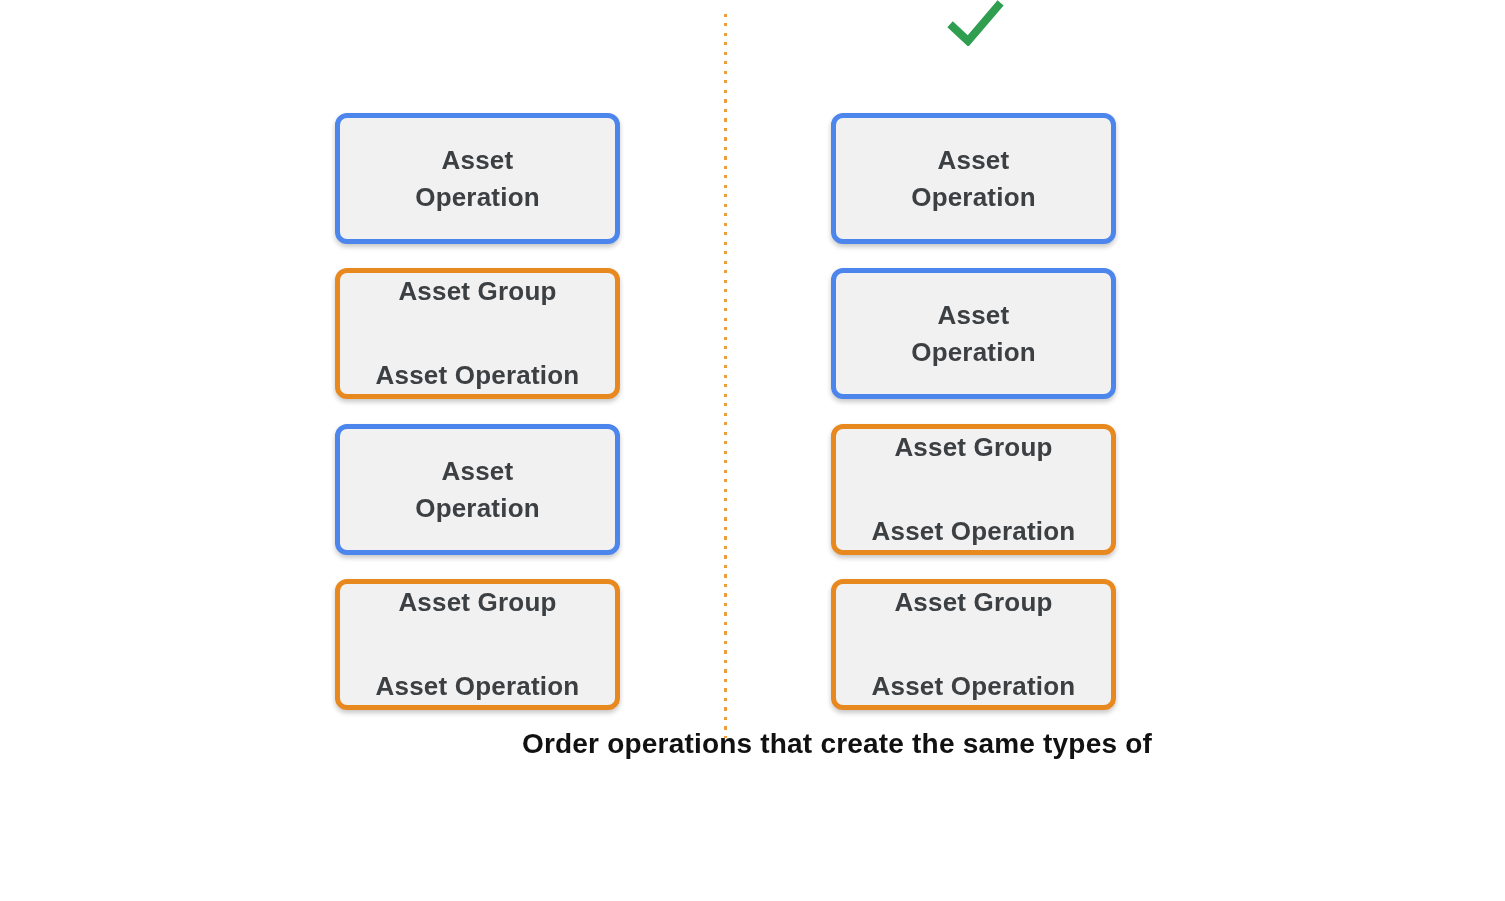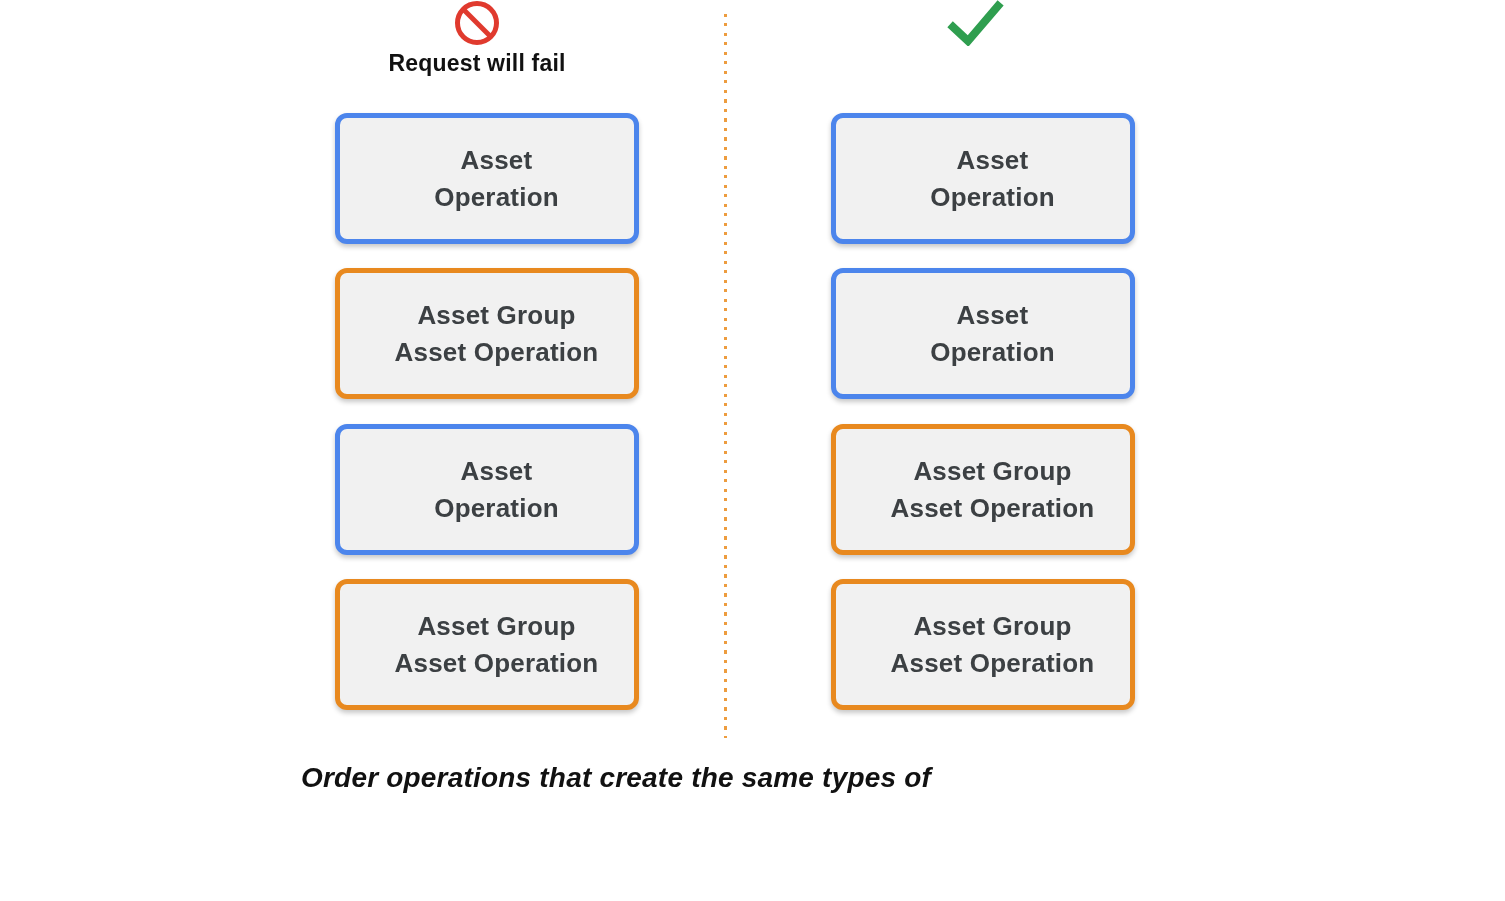--- a/index.html
+++ b/index.html
@@ -45,24 +45,23 @@
     height: 121px;
     background: var(--box_background);
     border: 5px solid #999;
     border-radius: 12px;
     box-shadow: 0 3px 5px rgba(0,0,0,0.22);
     display: flex;
     flex-direction: column;
     align-items: center;
     justify-content: center;
     text-align: center;
-    padding-left: 19px;
   }
   .box[data-type="asset-operation"]             { border-color: var(--asset_operation_border); }
-  .box[data-type="asset-group-asset-operation"] { border-color: var(--asset_group_border); }
+  .box[data-type="asset-group-asset-operation"] { border-color: var(--asset_group_border); justify-content: space-between; }
   .box .line {
     display: block;
     font-size: 26px;
     line-height: 37px;
     font-weight: bold;
     color: var(--box_text);
     letter-spacing: 0.2px;
   }
   .col-fail    .box { left: 335px; }
   .col-succeed .box { left: 831px; }
@@ -84,44 +83,36 @@
       var(--divider_orange) 3px,
       transparent 3px,
       transparent 9.5px
     );
   }
 
   
   .caption {
     position: absolute;
     left: 301px;
-    top: 759px;
+    top: 725px;
     width: 851px;
-    text-align: left;
+    text-align: right;
     font-size: 28px;
     line-height: 38px;
     font-weight: bold;
     color: var(--heading_text);
     letter-spacing: 0.2px;
-    font-style: italic;
   }
   .caption .cap-line { display: block; }
 </style>
 </head>
 <body>
 
 <div class="canvas">
 
-  <div class="col-header fail">
-    <svg class="header-icon" width="46" height="46" viewBox="0 0 46 46">
-      <circle cx="23" cy="23" r="19.5" fill="none" stroke="var(--fail_icon_red)" stroke-width="5"></circle>
-      <line x1="9.5" y1="9.5" x2="36.5" y2="36.5" stroke="var(--fail_icon_red)" stroke-width="5"></line>
-    </svg>
-    <span class="header-title">Request will fail</span>
-  </div>
 
   <div class="col-header succeed">
     <svg class="header-icon" width="60" height="46" viewBox="0 0 60 46">
       <polyline points="8,27 23,41 53,6" fill="none" stroke="var(--success_icon_green)" stroke-width="8" stroke-linecap="square" stroke-linejoin="miter"></polyline>
     </svg>
   </div>
 
   <div class="divider"></div>
 
   <div class="col-fail">

